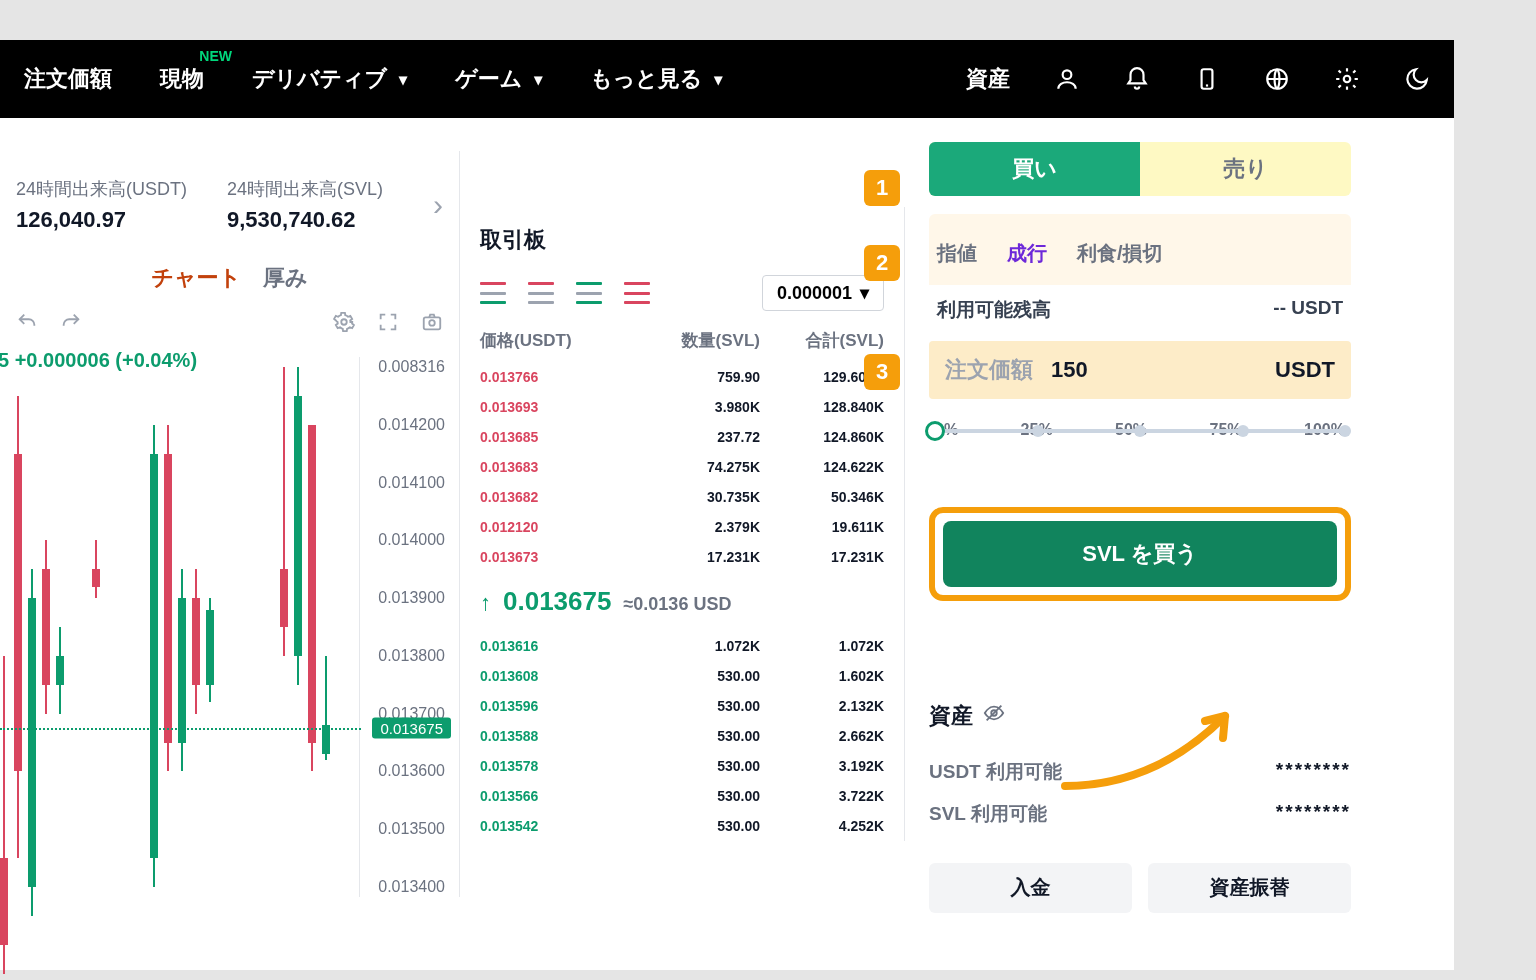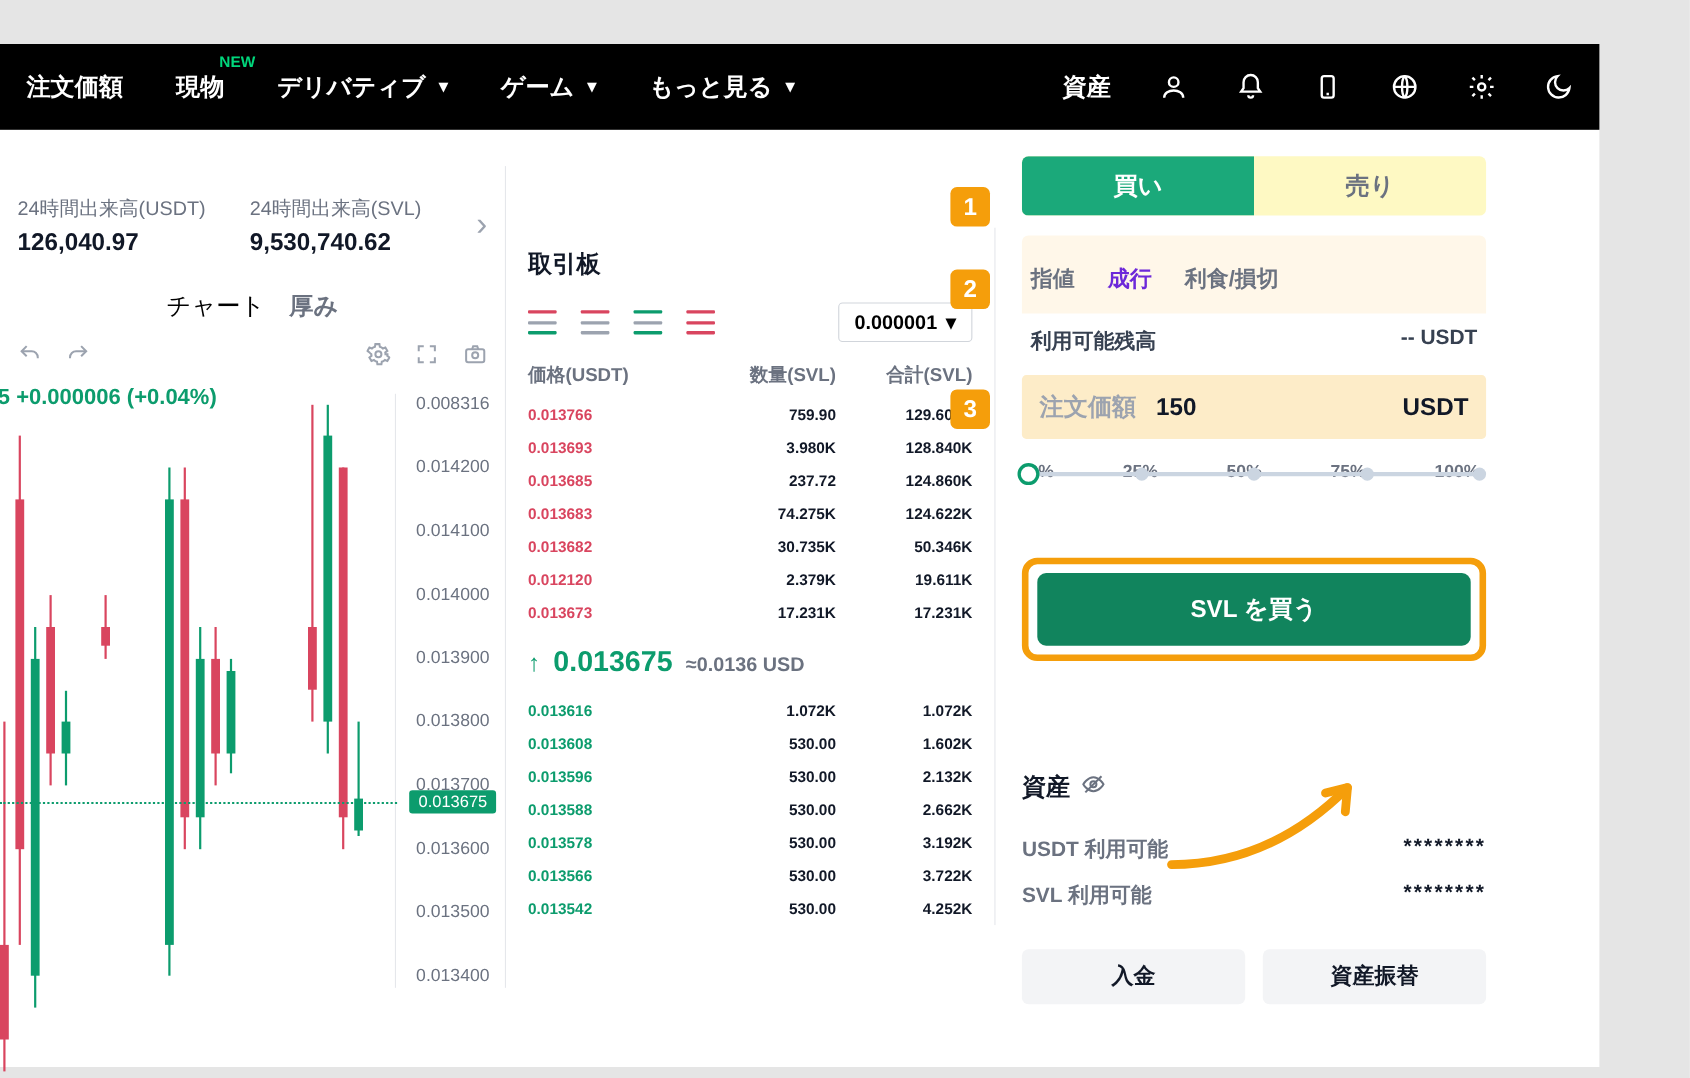--- a/index.html
+++ b/index.html
@@ -21,21 +21,21 @@
   .body-row { display:flex; width:100%; height:calc(100% - 118px);align-items:center; }
 
   
   .chart-panel { width:460px; border-right:1px solid #e5e7eb; position:relative; padding-top:26px; }
   .stats-row { display:flex; align-items:center; gap:40px; padding:0 16px; }
   .stat { color:#374151; }
   .stat-label { font-size:18px; color:#6b7280; margin-bottom:6px; }
   .stat-val { font-size:22px; font-weight:700; color:#111827; }
   .chev-right { font-size:30px; color:#9ca3af; margin-left:auto; cursor:pointer; }
   .tabs-ct { display:flex; gap:22px; padding:30px 0 18px; justify-content:center; font-size:22px; }
-  .tab-active { color:#000000; font-weight:400; }
+  .tab-active { color:#c2410c; font-weight:700; }
   .tab-inactive { color:#6b7280; font-weight:700; }
   .toolbar-row { display:flex; align-items:center; gap:22px; padding:0 16px 20px; }
   .tb-left { display:flex; gap:22px; color:#9ca3af; }
   .tb-icon svg { width:22px; height:22px; stroke:#9ca3af; fill:none; stroke-width:2; }
   .tb-right { margin-left:auto; display:flex; gap:22px; }
   .chart-area { position:relative; height:540px; }
   .price-delta { position:absolute; left:-2px; top:-8px; color:#0c9c6d; font-size:20px; font-weight:600; }
   .y-axis { position:absolute; right:6px; top:0; bottom:0; width:94px; border-left:1px solid #e5e7eb; }
   .ytick { position:absolute; right:8px; font-size:16px; color:#6b7280; transform:translateY(-50%); }
   .ytag { position:absolute; right:2px; background:#0c9c6d; color:#fff; font-size:15px; padding:2px 8px; border-radius:3px; transform:translateY(-50%); }

